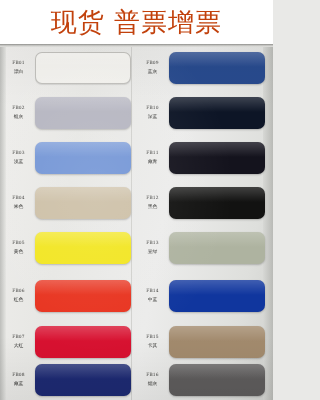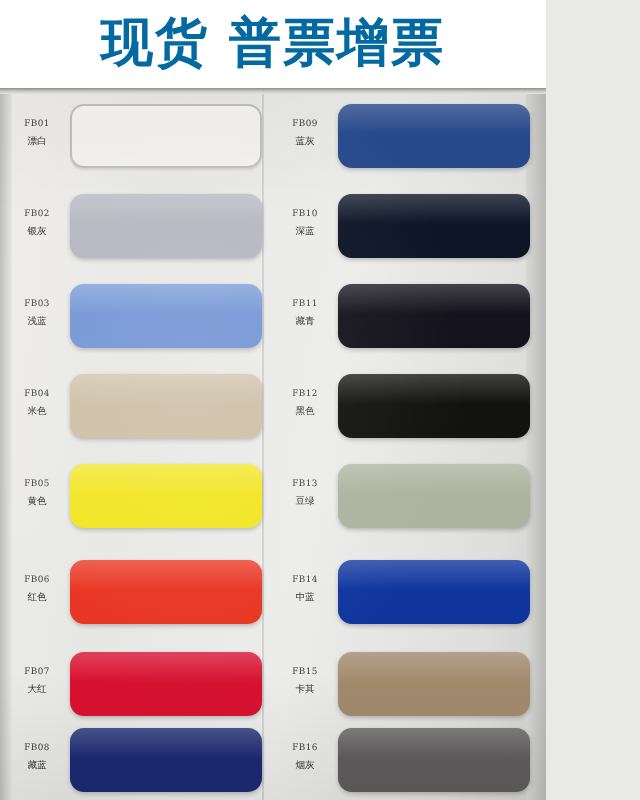--- a/index.html
+++ b/index.html
@@ -14,22 +14,22 @@
   
   #header-banner {
     position:absolute; left:0; top:0; width:273px; height:44px;
     background:#ffffff;
     display:flex; align-items:center; justify-content:center;
     z-index:10;
   }
   #header-title {
     font-family:"DejaVu Serif","Liberation Serif",serif;
     font-size:26px;
-    font-weight:700;
-    color:#0369a1;
+    font-weight:400;
+    color:#c2410c;
     letter-spacing:1px;
     line-height:1;
     white-space:nowrap;
   }
   #header-shadow {
     position:absolute; left:0; top:44px; width:273px; height:3px;
     background:linear-gradient(180deg,#8d8d8a 0%,#c9c9c6 55%,#e2e2df 100%);
     z-index:9;
   }
 

